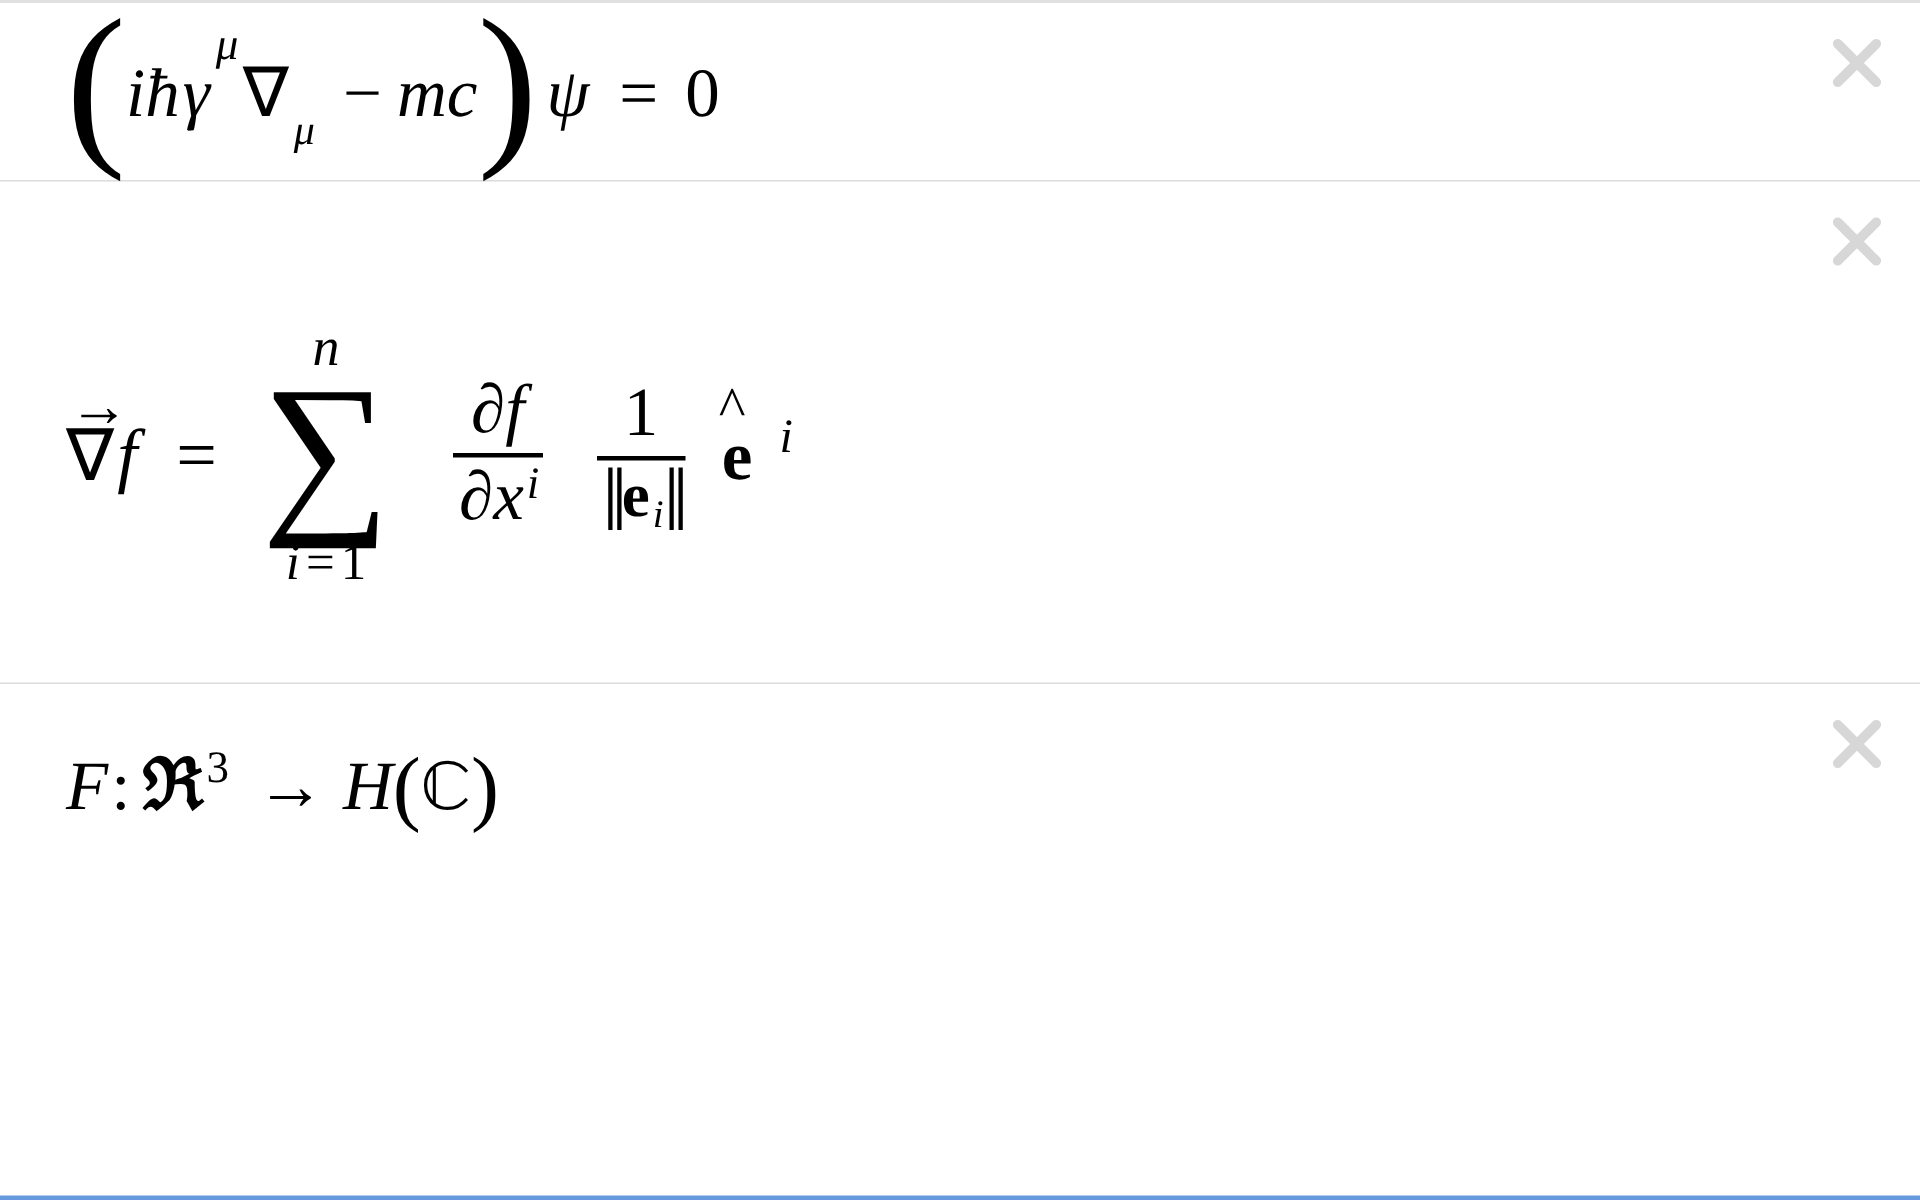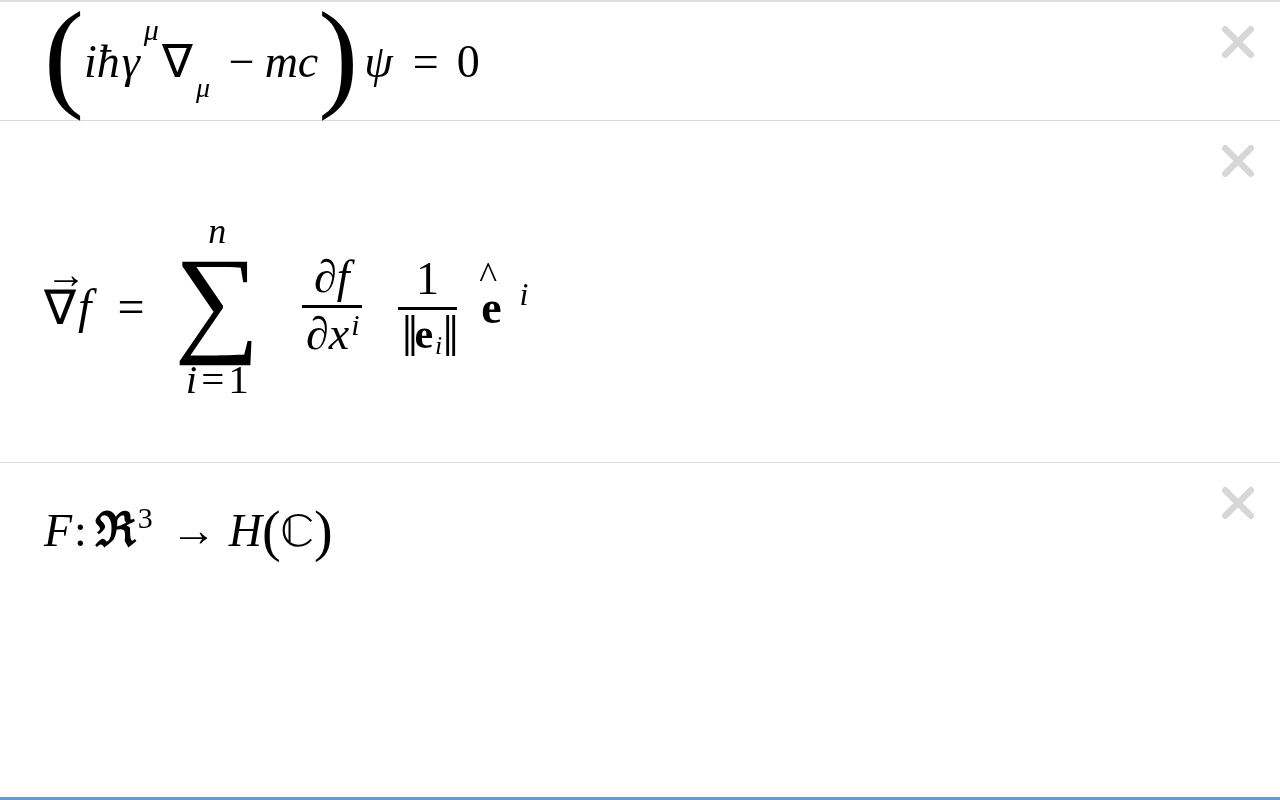--- a/index.html
+++ b/index.html
@@ -115,21 +115,21 @@
 
   .sigma {
     display: inline-flex;
     flex-direction: column;
     align-items: center;
     margin: 0 24px 0 0;
     line-height: 1;
   }
   .sigma .top { font-size: 36px; font-style: italic; margin-bottom: 6px; }
   .sigma .sym { font-size: 120px; font-style: normal; line-height: 0.75; font-weight: 400; }
-  .sigma .bot { font-size: 41px; font-style: italic; margin-top: 14px; white-space: nowrap; }
+  .sigma .bot { font-size: 34px; font-style: italic; margin-top: 14px; white-space: nowrap; }
   .sigma .bot .eqs { font-style: normal; margin: 0 4px; }
   .sigma .bot .one { font-style: normal; }
 
   .frac {
     display: inline-flex;
     flex-direction: column;
     align-items: center;
     font-style: italic;
     margin: 0 18px;
     line-height: 1.05;

